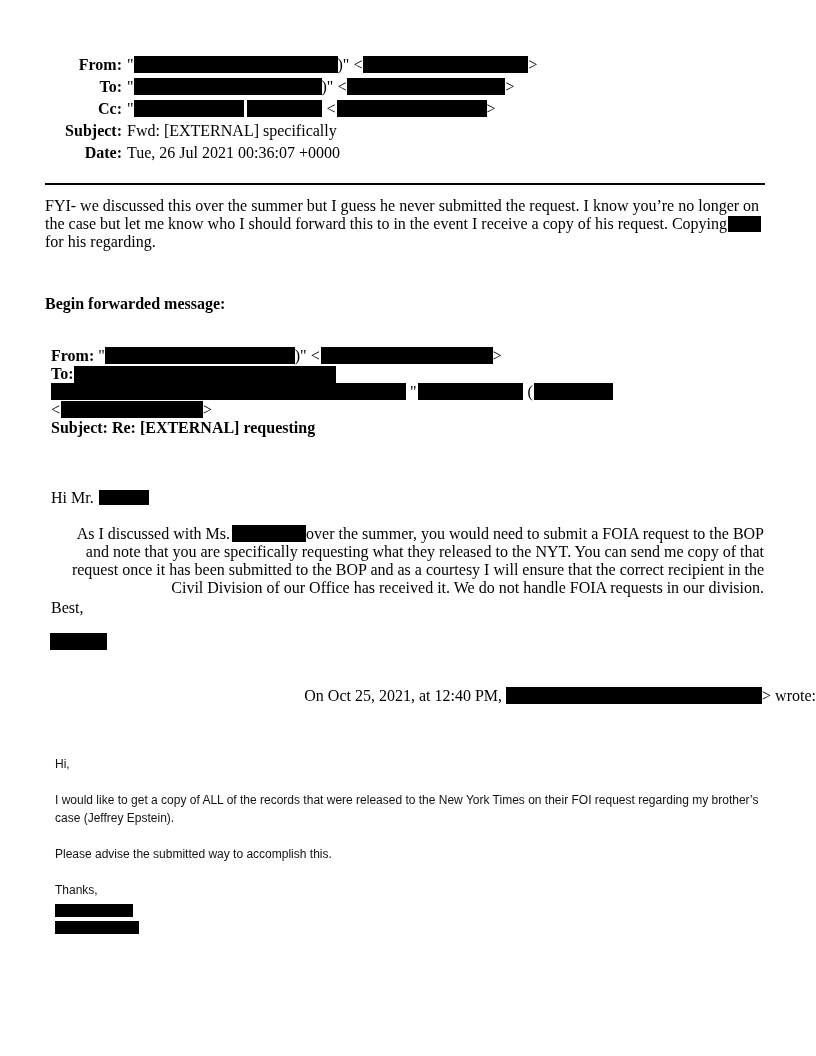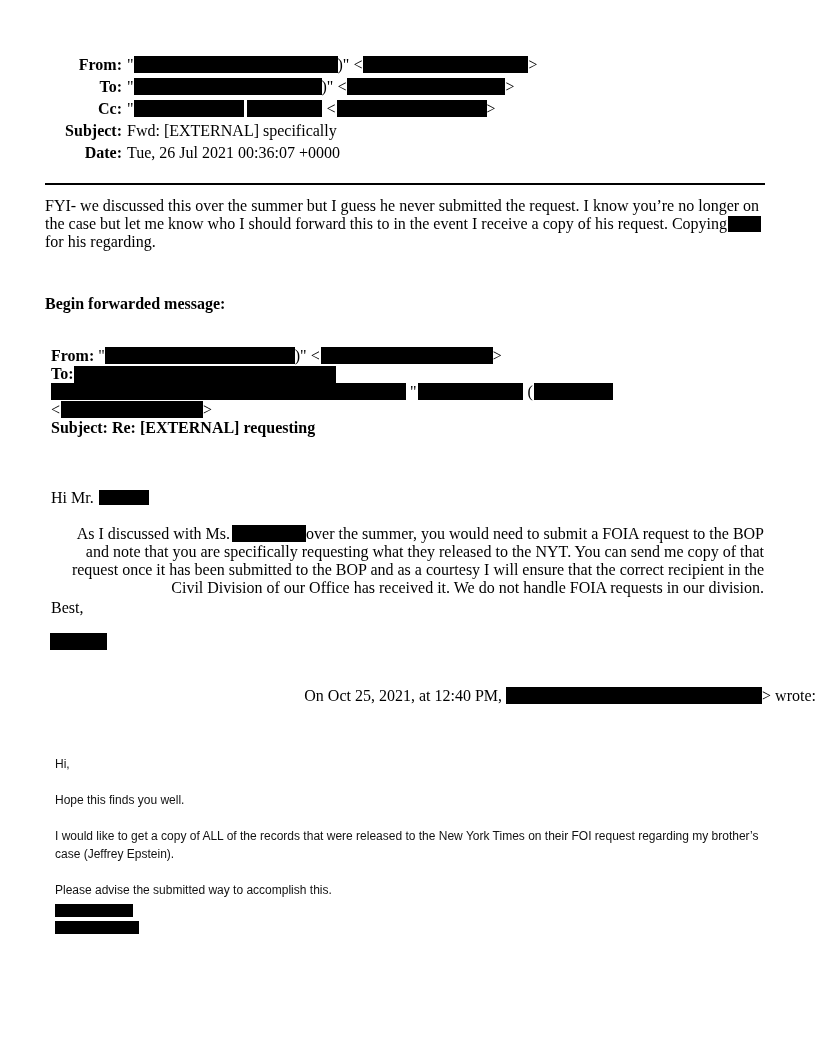--- a/index.html
+++ b/index.html
@@ -88,20 +88,20 @@
   <div class="p2"><span>As I discussed with Ms.</span><span class="redact rw74 ml2"></span><span>over the summer, you would need to submit a FOIA request to the BOP and note that you are specifically requesting what they released to the NYT. You can send me copy of that request once it has been submitted to the BOP and as a courtesy I will ensure that the correct recipient in the Civil Division of our Office has received it. We do not handle FOIA requests in our division.</span></div>
 
   <div class="best">Best,</div>
 
   <div class="blockredact sigblock"></div>
 
   <div class="attrib"><span>On Oct 25, 2021, at 12:40 PM,</span><span class="redact rw256 ml4"></span><span>&gt; wrote:</span></div>
 
   <div class="quoted">
     <div class="qp first">Hi,</div>
-    <div class="qp">Hope this finds you well.</div>
     <div class="qp">I would like to get a copy of ALL of the records that were released to the New York Times on their FOI request regarding my brother’s case (Jeffrey Epstein).</div>
     <div class="qp">Please advise the submitted way to accomplish this.</div>
+    <div class="qp">Thanks,</div>
     <div class="blockredact qsig1"></div>
     <div class="blockredact qsig2"></div>
   </div>
 
 </div>
 
 </body></html>

